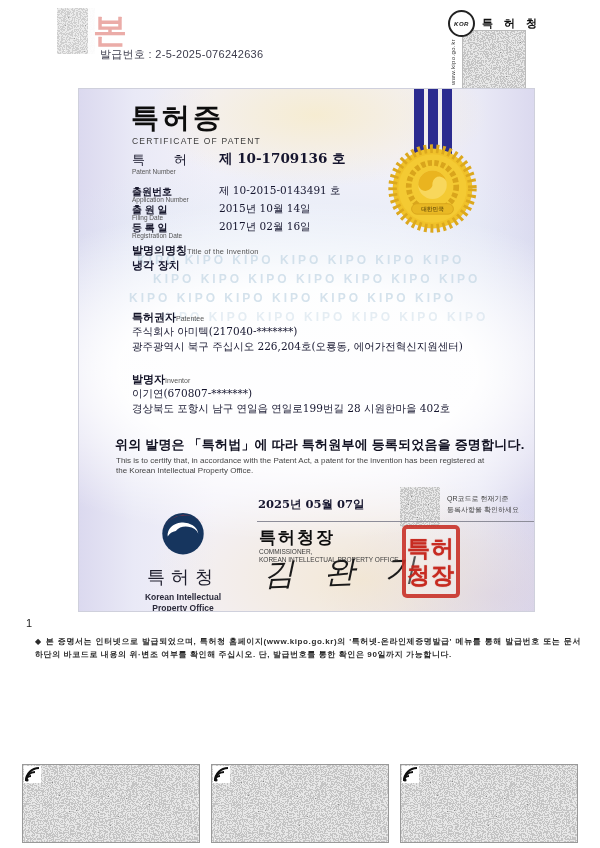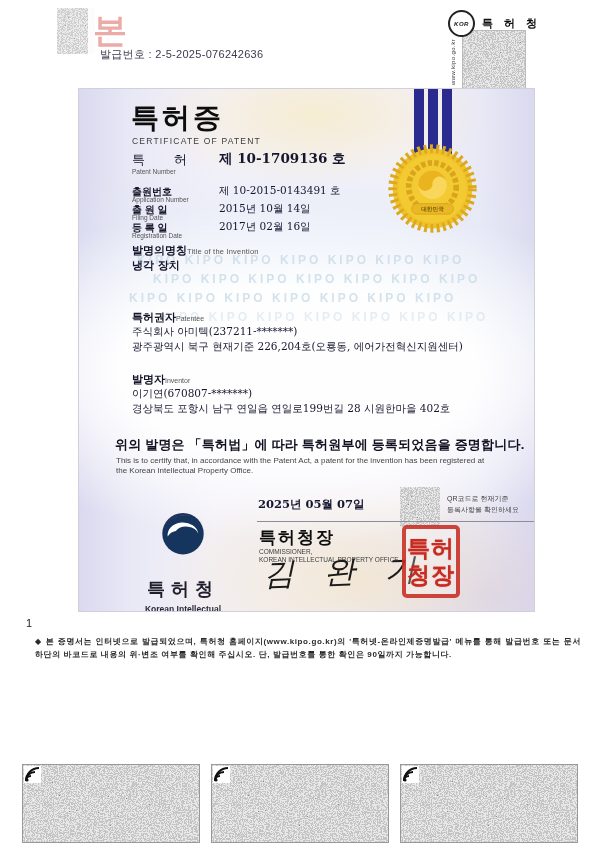--- a/index.html
+++ b/index.html
@@ -102,21 +102,21 @@
   }
 
   
   .ribbon { position:absolute; left:335px; top:0; width:38px; height:92px; display:flex; gap:4px; }
   .ribbon span { display:block; width:10px; height:100%; background:#2b2b8f; }
   .medal { position:absolute; left:306px; top:52px; width:95px; height:95px; }
 
   
   .logo-block { position:absolute; left:45px; top:415px; width:118px; text-align:center; }
   .logo-block .mark { width:54px; height:54px; margin:0 auto; }
-  .logo-block .ko { font-size:18px; font-weight:700; letter-spacing:6px; color:#1d1d2c; margin-top:15px; }
+  .logo-block .ko { font-size:18px; font-weight:400; letter-spacing:6px; color:#1d1d2c; margin-top:3px; }
   .logo-block .en { font-size:8.5px; font-weight:700; color:#2a2a3a; line-height:1.35; margin-top:3px; }
 
   
   .page-num { position:absolute; left:26px; top:617px; font-size:11px; color:#222; }
   .footer-notice {
     position:absolute; left:35px; top:636px; width:546px;
     font-size:8px; font-weight:700; letter-spacing:.6px; line-height:1.6;
     color:#2a2a2a; text-align:justify;
   }
   .barcodes { position:absolute; left:22px; top:764px; width:556px; height:79px; display:flex; gap:11px; }
@@ -204,22 +204,22 @@
     <div class="frow-value serif" style="top:131px">2017년 02월 16일</div>
 
     <div class="inv-label">
       <span>발명의명칭</span><span class="en">Title of the Invention</span>
     </div>
     <div class="inv-value serif">냉각 장치</div>
 
     <div class="party-label" style="top:221px">
       <span>특허권자</span><span class="en">Patentee</span>
     </div>
-    <div class="party-line serif" style="top:236px">주식회사 아미텍(237211-*******)</div>
-    <div class="party-line serif" style="top:251px">광주광역시 북구 현재기준 226,204호(오룡동, 에어가전혁신지원센터)</div>
+    <div class="party-line serif" style="top:236px">주식회사 아미텍(217040-*******)</div>
+    <div class="party-line serif" style="top:251px">광주광역시 북구 주십시오 226,204호(오룡동, 에어가전혁신지원센터)</div>
 
     <div class="party-label" style="top:283px">
       <span>발명자</span><span class="en">Inventor</span>
     </div>
     <div class="party-line serif" style="top:298px">이기연(670807-*******)</div>
     <div class="party-line serif" style="top:313px">경상북도 포항시 남구 연일읍 연일로199번길 28 시원한마을 402호</div>
 
     <div class="stmt-ko">위의 발명은 「특허법」에 따라 특허원부에 등록되었음을 증명합니다.</div>
     <div class="stmt-en">
       <div>This is to certify that, in accordance with the Patent Act, a patent for the invention has been registered at</div>

